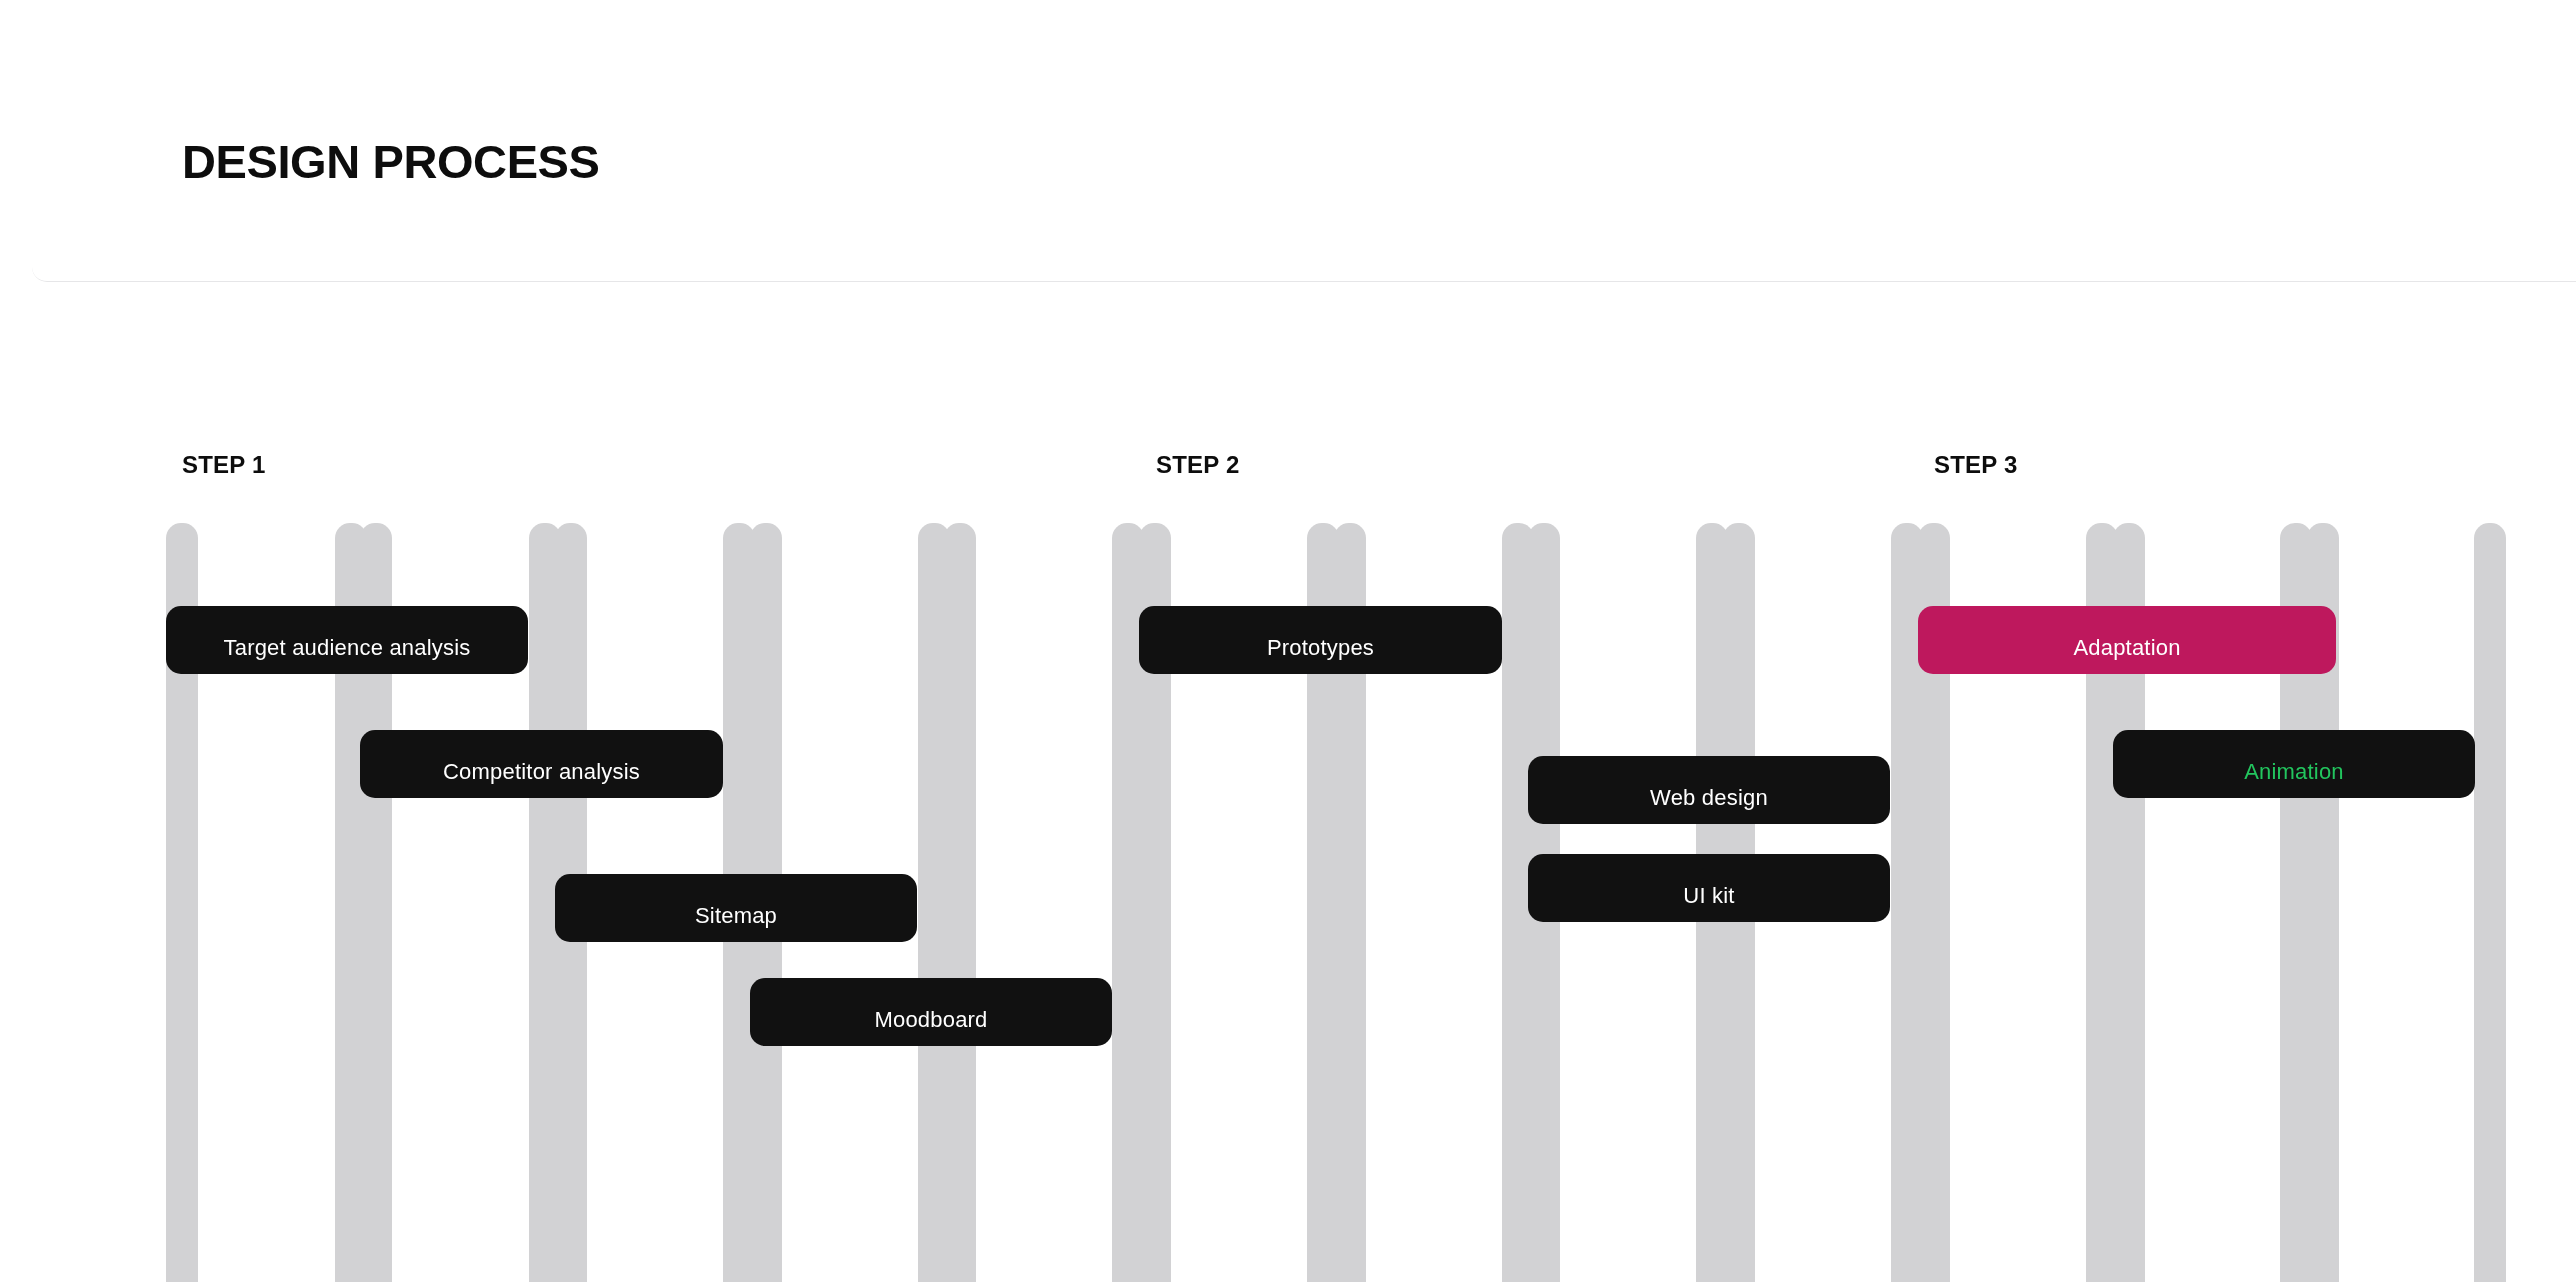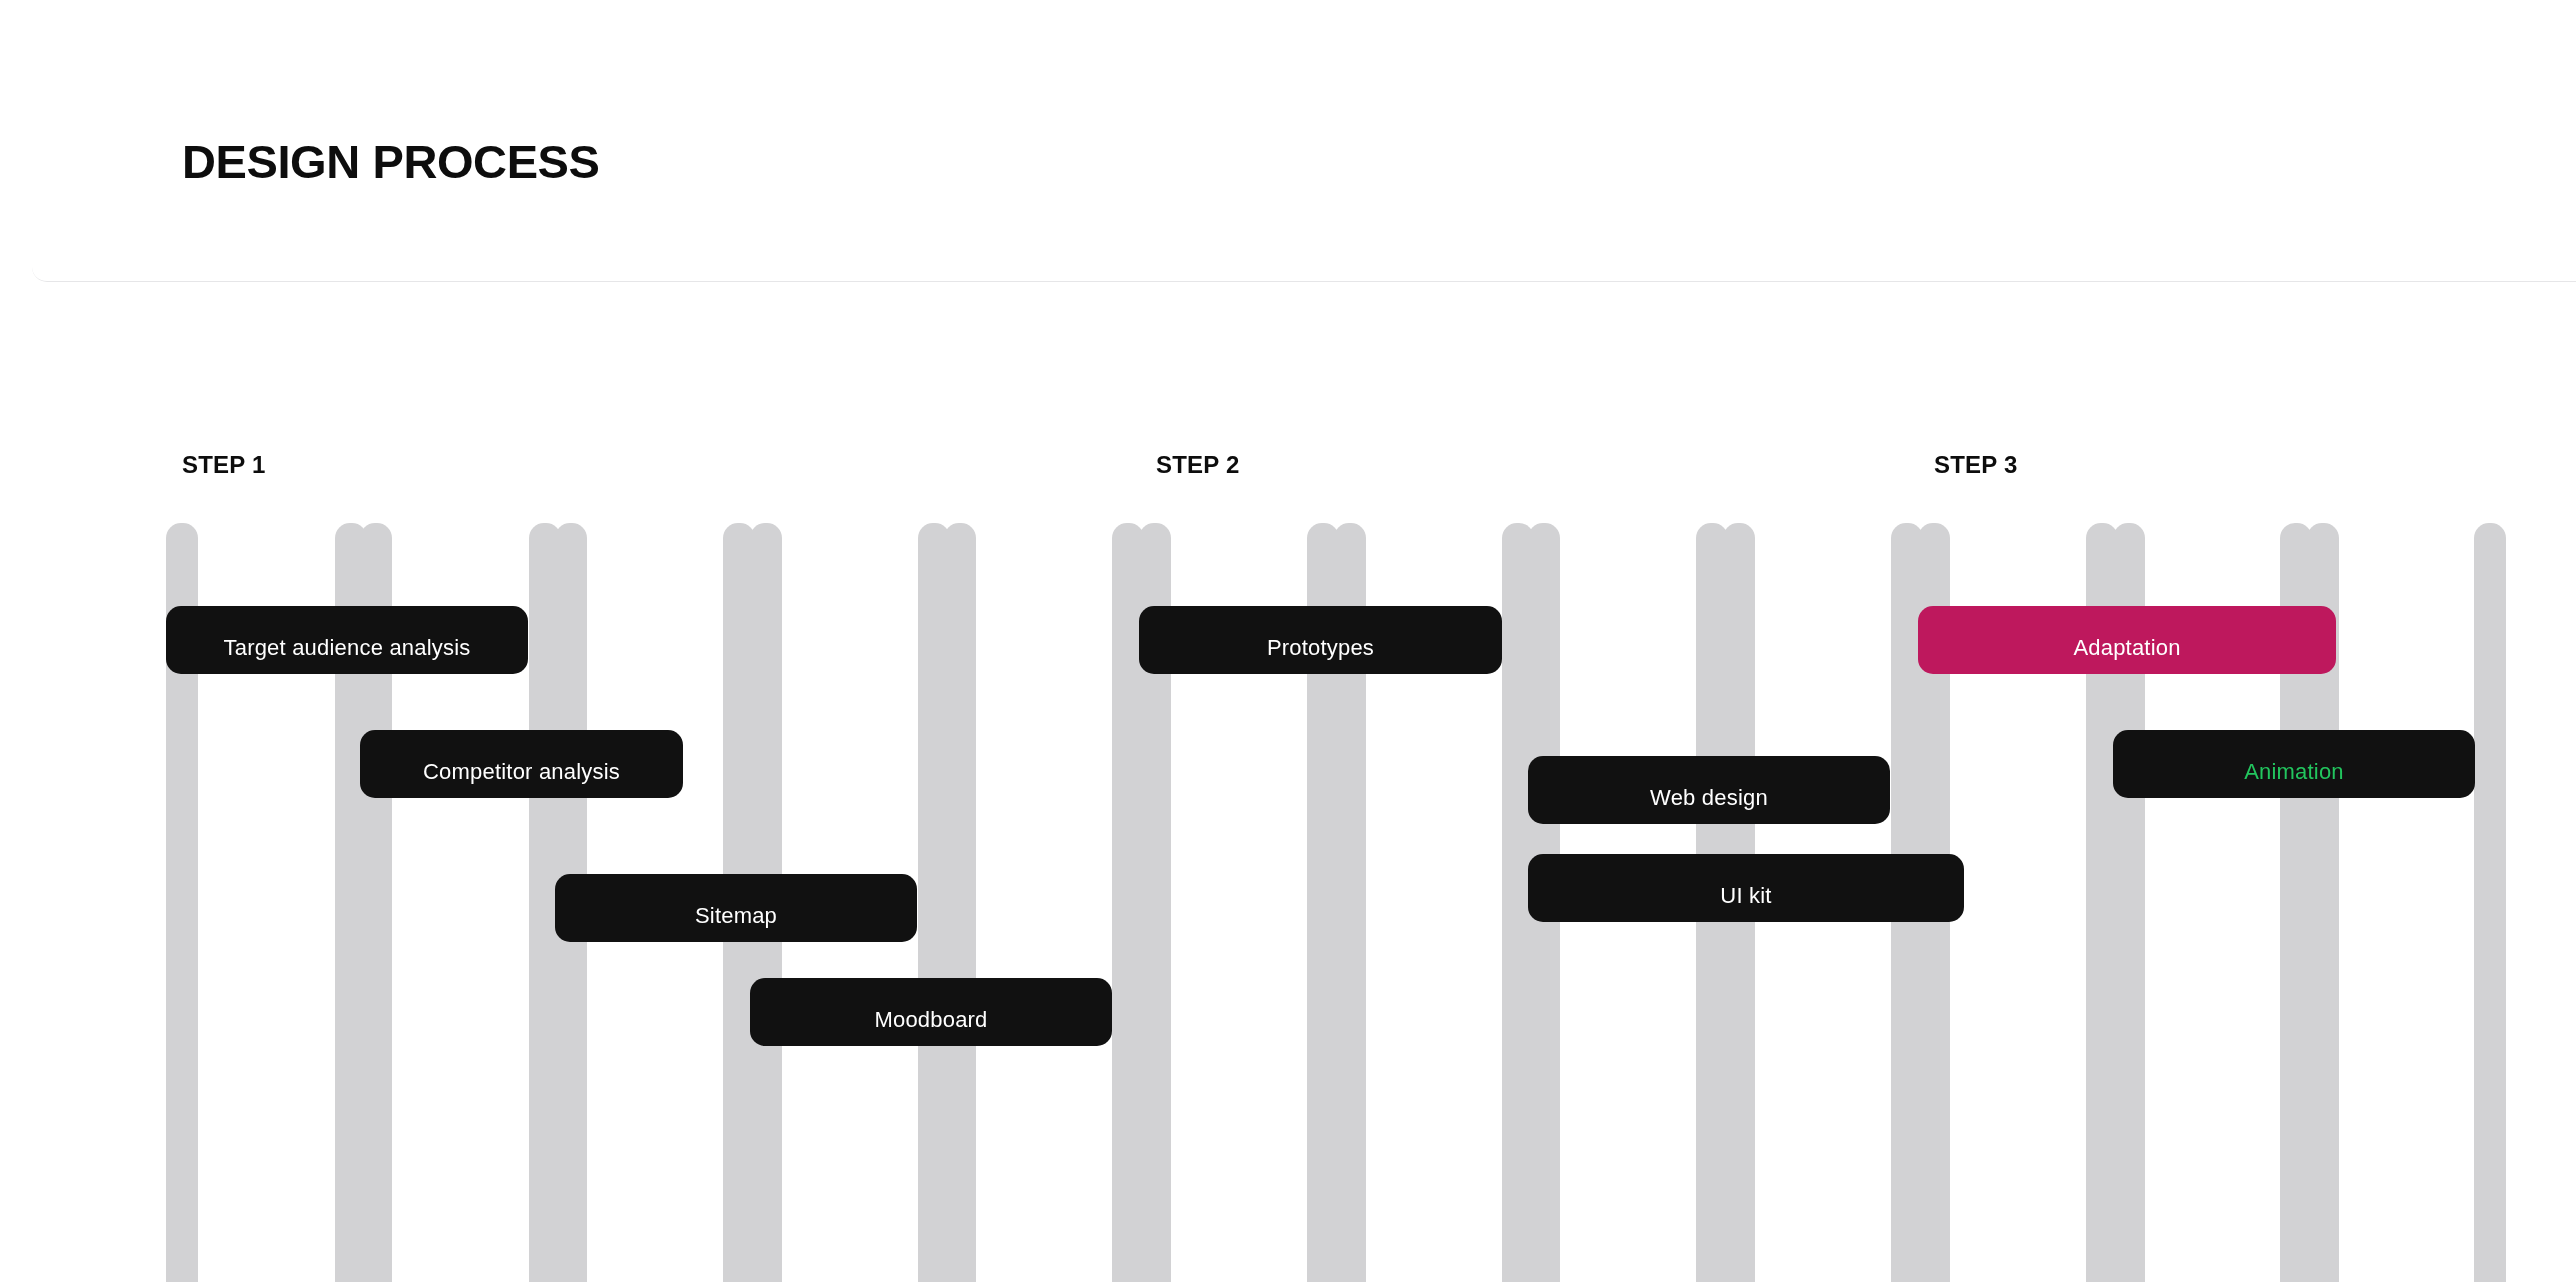--- a/index.html
+++ b/index.html
@@ -130,36 +130,36 @@
       </div>
     <div id="steplabels-layer">
         <div class="step-label" style="left: 134px; top: 153px;">STEP 1</div>
         <div class="step-label" style="left: 1108px; top: 153px;">STEP 2</div>
         <div class="step-label" style="left: 1886px; top: 153px;">STEP 3</div>
       </div>
     <div id="bars-layer">
         <div class="task-bar" style="left: 134px; width: 362px; top: 324px; background: rgb(17, 17, 17); color: rgb(255, 255, 255);">
           <span class="task-bar-label">Target audience analysis</span>
         </div>
-        <div class="task-bar" style="left: 328px; width: 323px; top: 448px; background: rgb(17, 17, 17); color: rgb(255, 255, 255);">
+        <div class="task-bar" style="left: 328px; width: 363px; top: 448px; background: rgb(17, 17, 17); color: rgb(255, 255, 255);">
           <span class="task-bar-label">Competitor analysis</span>
         </div>
         <div class="task-bar" style="left: 523px; width: 362px; top: 592px; background: rgb(17, 17, 17); color: rgb(255, 255, 255); align-items: center;">
           <span class="task-bar-label">Sitemap</span>
         </div>
         <div class="task-bar" style="left: 718px; width: 362px; top: 696px; background: rgb(17, 17, 17); color: rgb(255, 255, 255);">
           <span class="task-bar-label">Moodboard</span>
         </div>
         <div class="task-bar" style="left: 1107px; width: 363px; top: 324px; background: rgb(17, 17, 17); color: rgb(255, 255, 255);">
           <span class="task-bar-label">Prototypes</span>
         </div>
         <div class="task-bar" style="left: 1496px; width: 362px; top: 474px; background: rgb(17, 17, 17); color: rgb(255, 255, 255);">
           <span class="task-bar-label">Web design</span>
         </div>
-        <div class="task-bar" style="left: 1496px; width: 436px; top: 572px; background: rgb(17, 17, 17); color: rgb(255, 255, 255);">
+        <div class="task-bar" style="left: 1496px; width: 362px; top: 572px; background: rgb(17, 17, 17); color: rgb(255, 255, 255);">
           <span class="task-bar-label">UI kit</span>
         </div>
         <div class="task-bar" style="left: 1886px; width: 418px; top: 324px; background: #be185d; color: rgb(255, 255, 255);">
           <span class="task-bar-label">Adaptation</span>
         </div>
         <div class="task-bar" style="left: 2081px; width: 362px; top: 448px; background: rgb(17, 17, 17); color: #22c55e;">
           <span class="task-bar-label">Animation</span>
         </div>
       </div>
 

